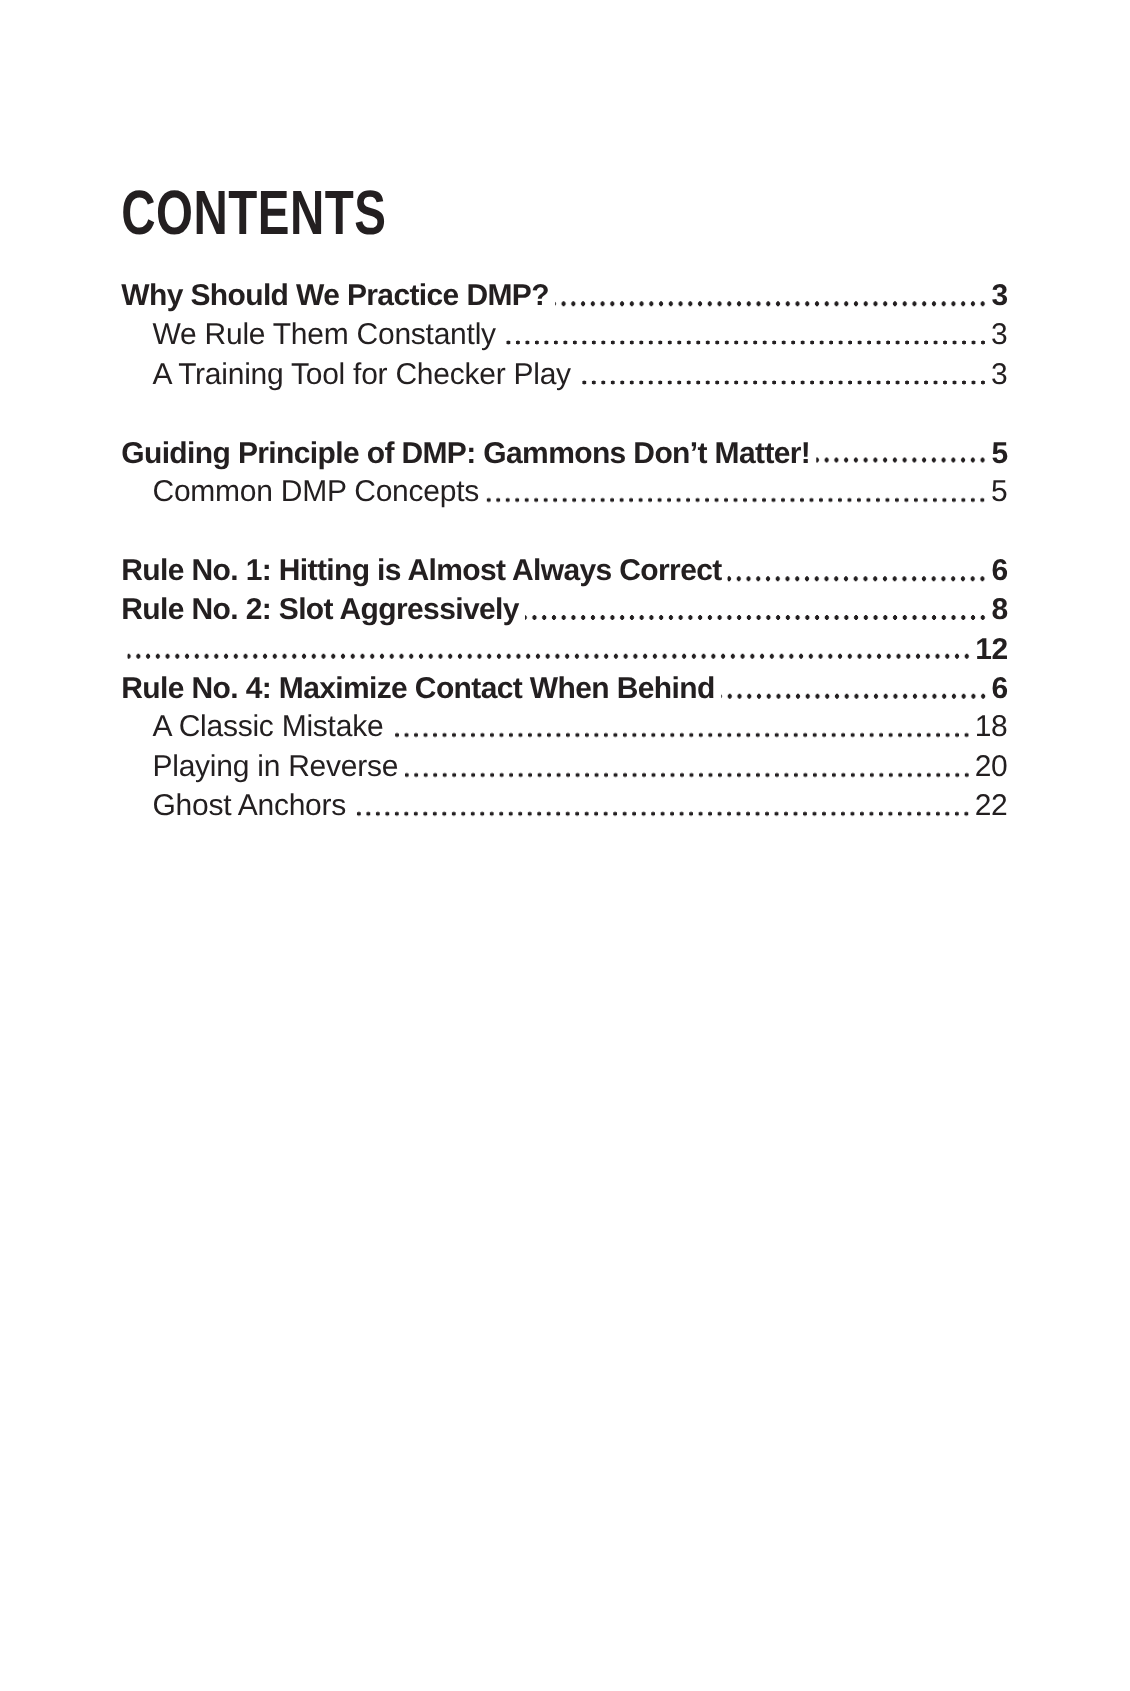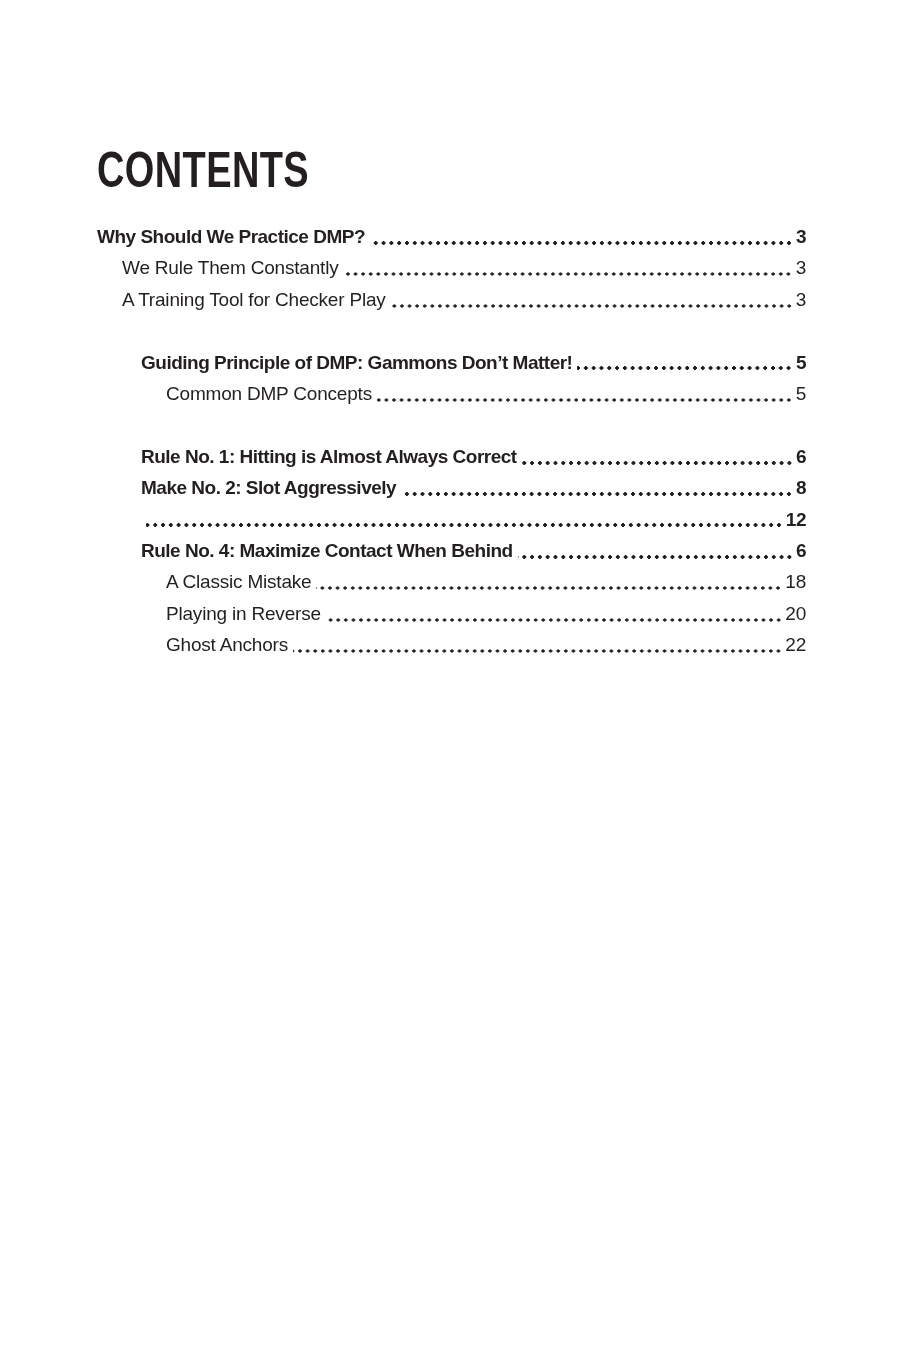--- a/index.html
+++ b/index.html
@@ -28,27 +28,27 @@
     transform: scaleX(0.76);
     transform-origin: left bottom;
     color: var(--ink);
     white-space: nowrap;
   }
   .toc {
     position: absolute;
     left: 97px; top: 221px;
     width: 709px;
   }
-  .toc-group + .toc-group { margin-top: 31.4px; margin-left: 44px; }
+  .toc-group + .toc-group { margin-top: 31.4px; }
   .toc-row {
     display: flex;
     align-items: baseline;
     height: 31.4px;
     line-height: 31.4px;
-    font-size: 19px;
+    font-size: 24px;
     letter-spacing: -0.2px;
     cursor: default;
     text-align: center;
   }
   .toc-row.lvl1 { padding-left: 25px; }
   .toc-row.b { font-weight: 700; letter-spacing: -0.5px; }
   .toc-label { white-space: nowrap; }
   .toc-dots {
     flex: 1 1 auto;
     align-self: stretch;
@@ -111,21 +111,21 @@
       </div>
     </div>
 
     <div class="toc-group">
       <div class="toc-row b lvl0">
         <span class="toc-label">Rule No. 1: Hitting is Almost Always Correct</span>
         <span class="toc-dots"></span>
         <span class="toc-page">6</span>
       </div>
       <div class="toc-row b lvl0">
-        <span class="toc-label">Make No. 2: Slot Aggressively</span>
+        <span class="toc-label">Rule No. 2: Slot Aggressively</span>
         <span class="toc-dots"></span>
         <span class="toc-page">8</span>
       </div>
       <div class="toc-row b lvl0">
         <span class="toc-dots"></span>
         <span class="toc-page">12</span>
       </div>
       <div class="toc-row b lvl0">
         <span class="toc-label">Rule No. 4: Maximize Contact When Behind</span>
         <span class="toc-dots"></span>

